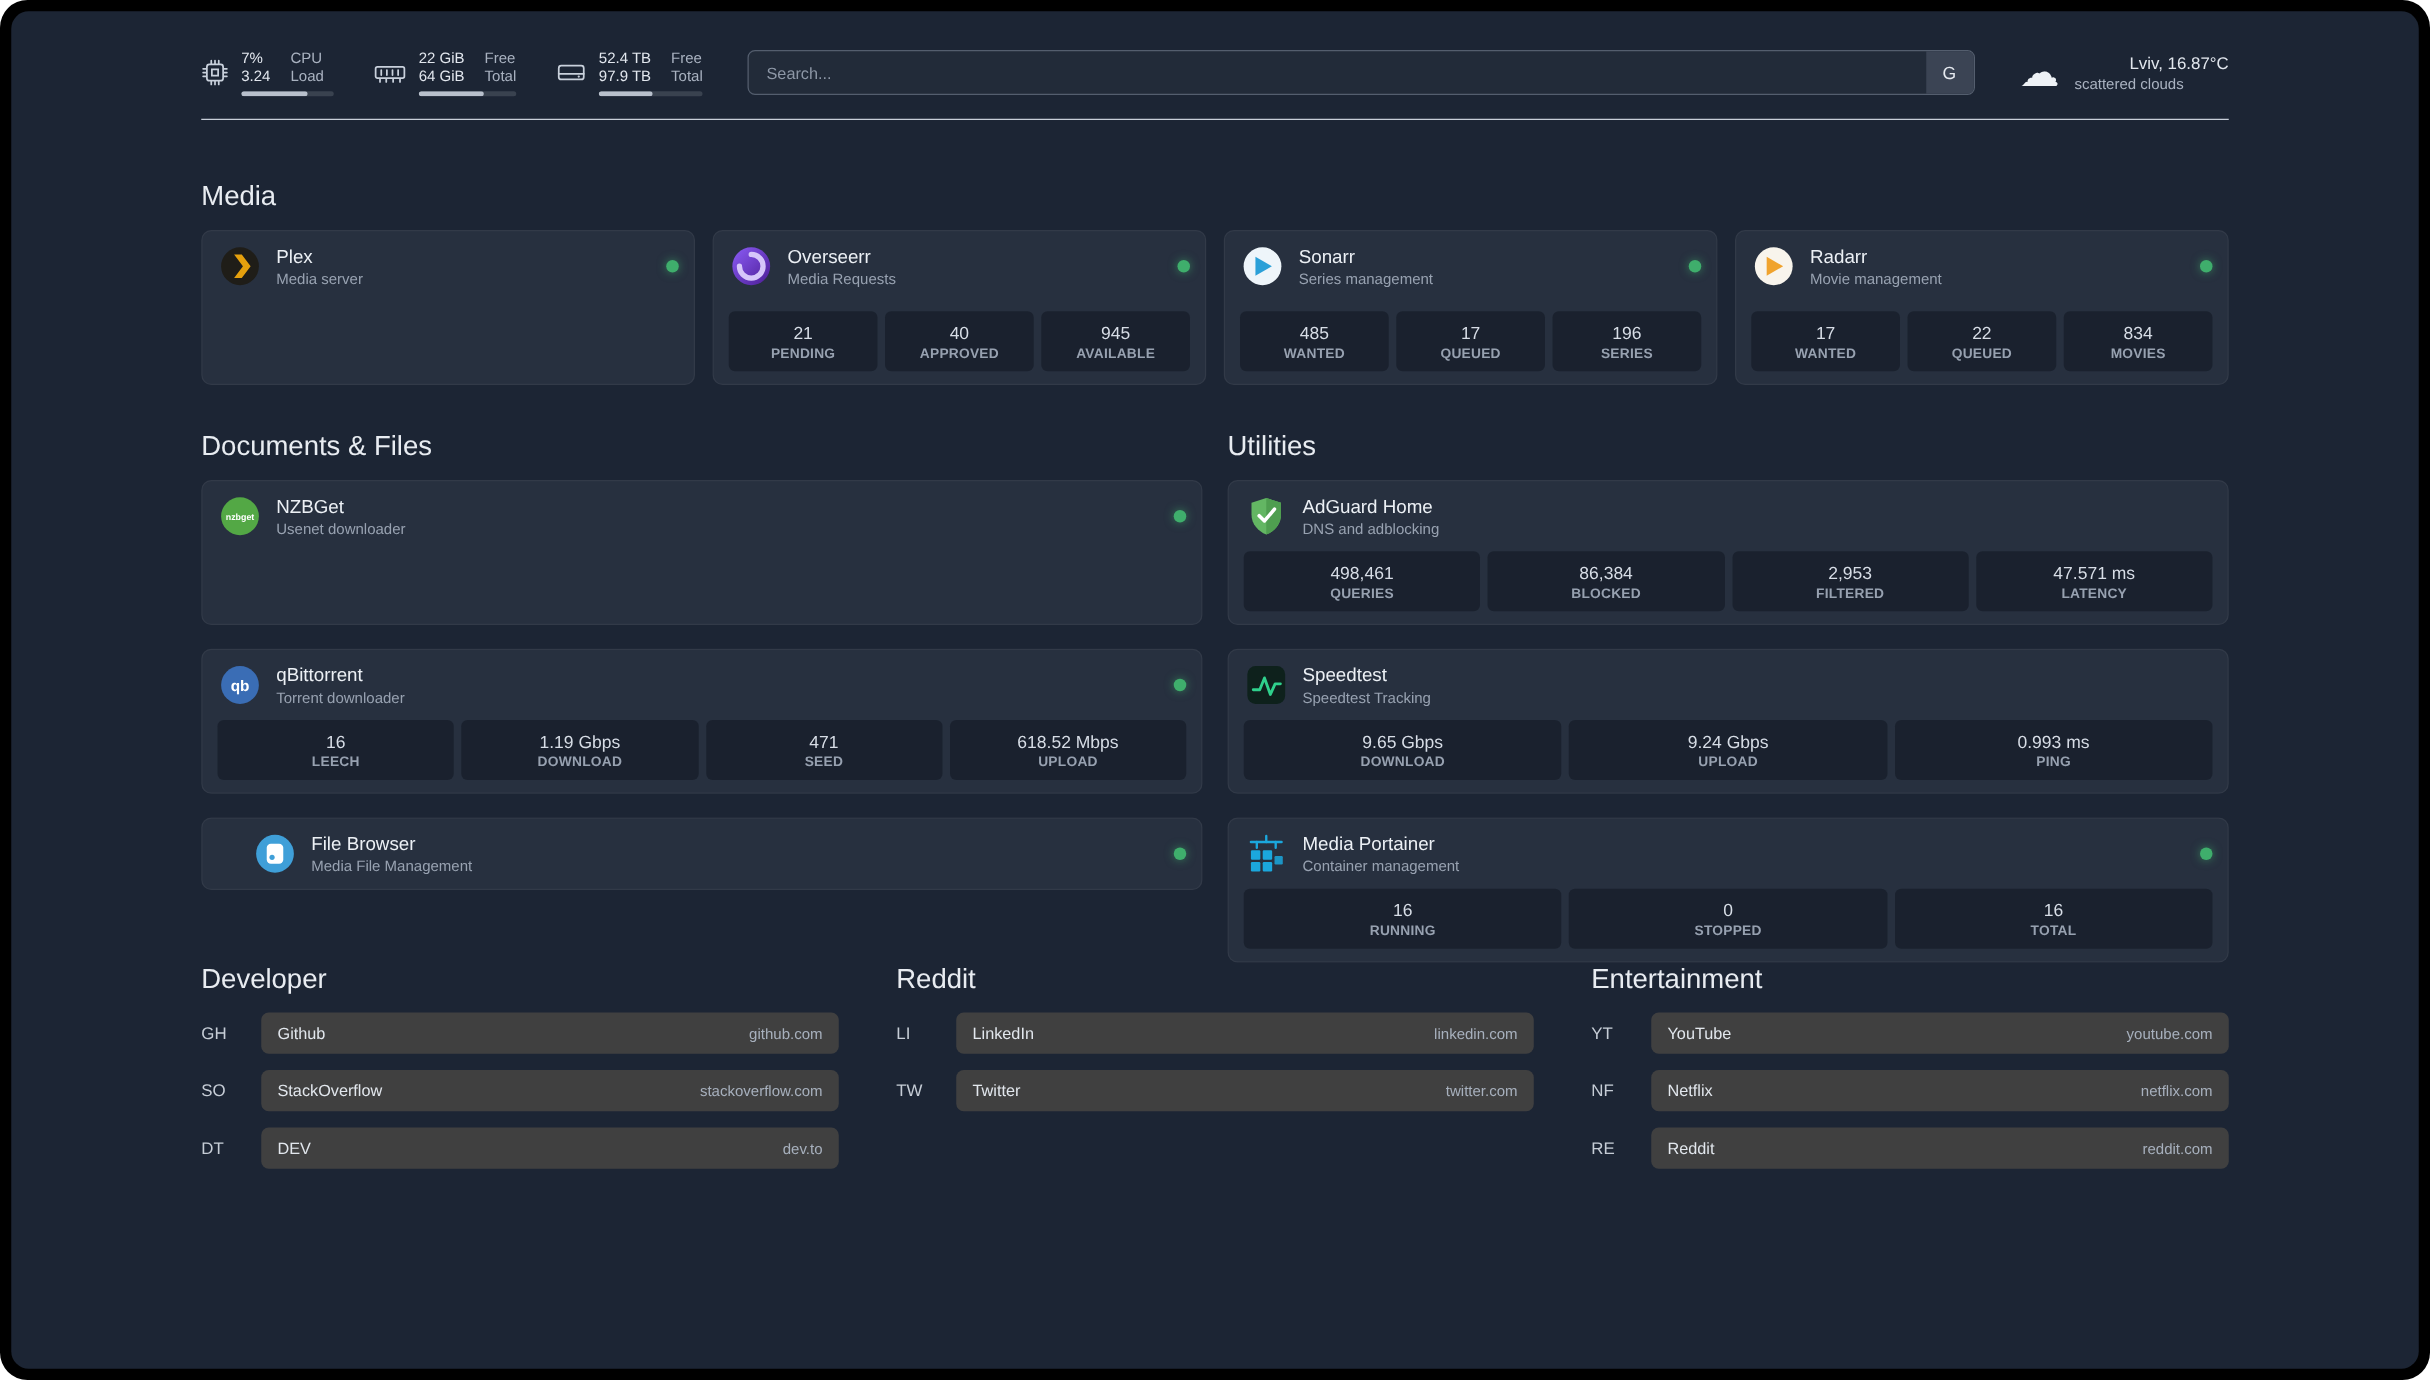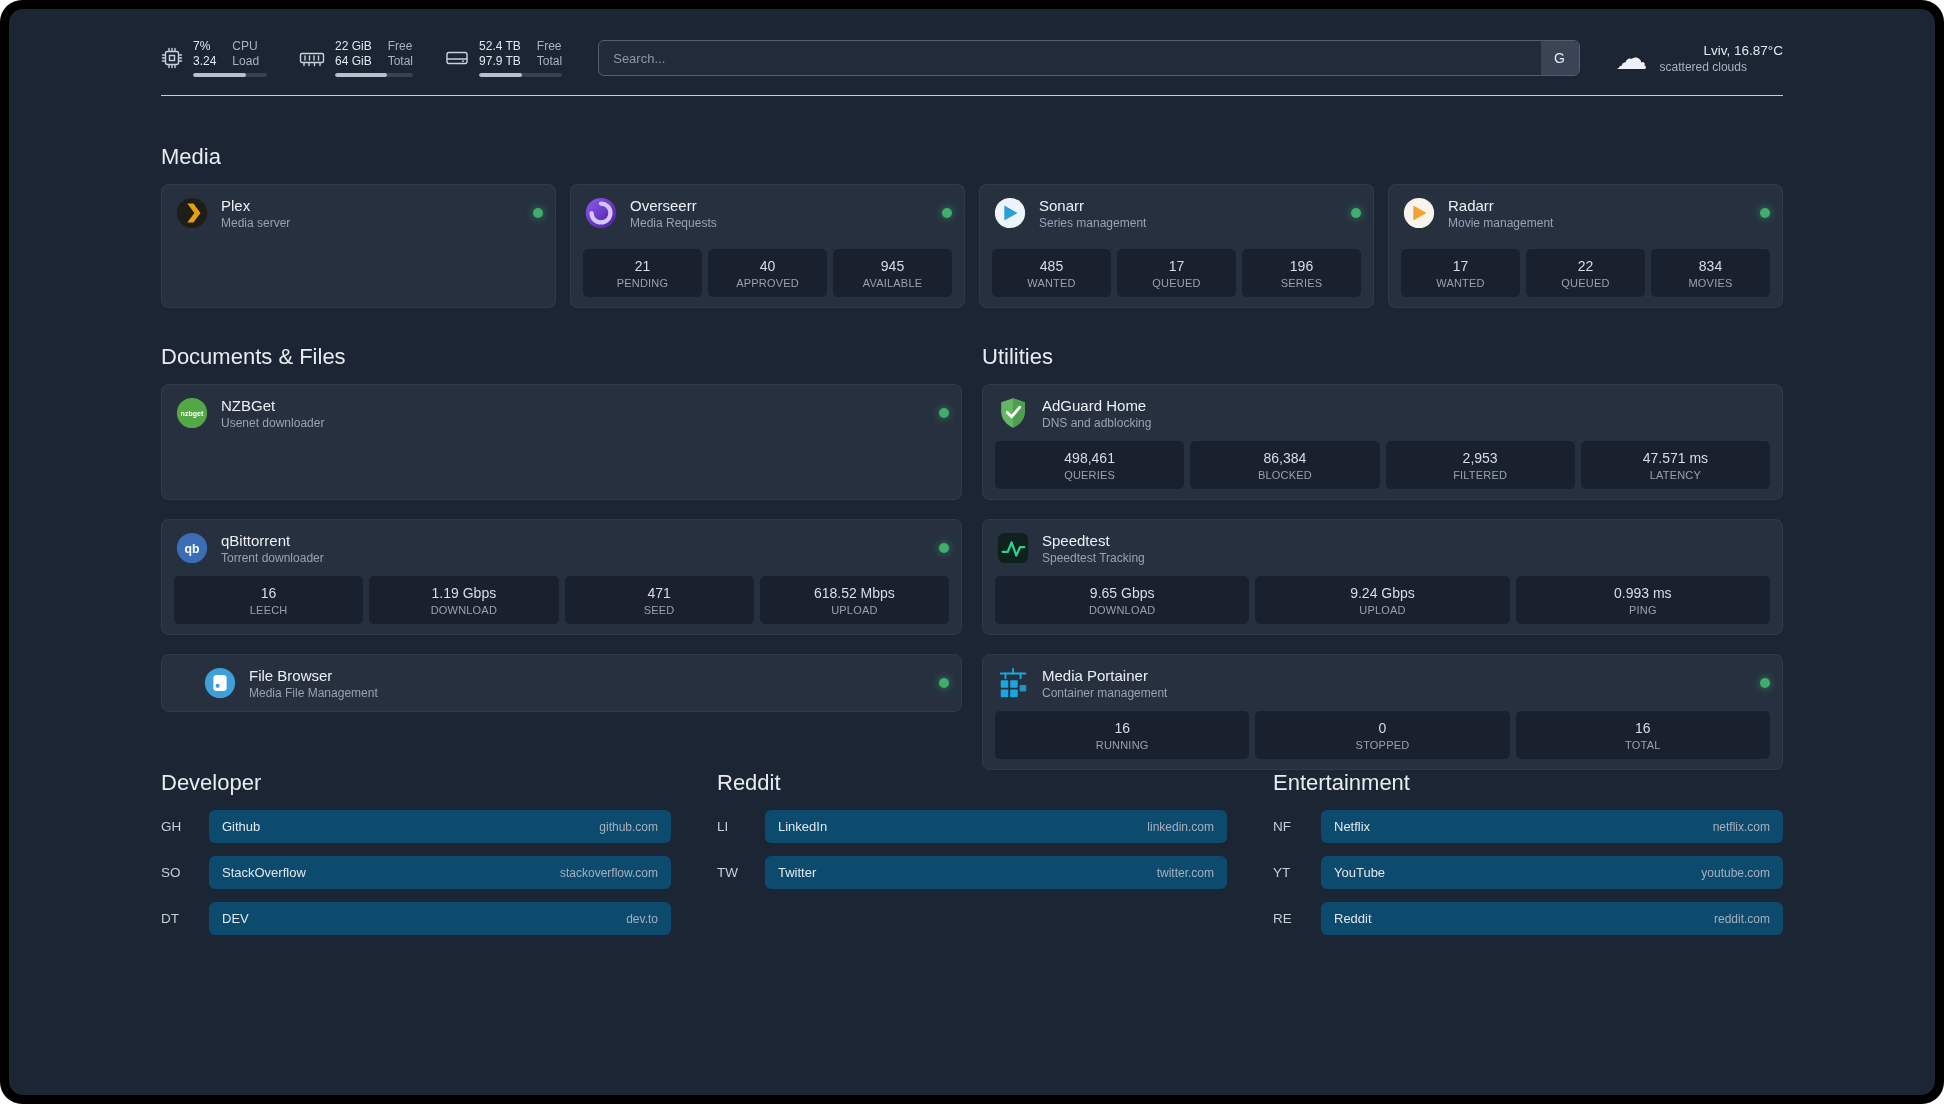--- a/index.html
+++ b/index.html
@@ -55,40 +55,40 @@
   .icon { width:36px; height:36px; border-radius:50%; display:grid; place-items:center; flex:none; }
   .titles { display:flex; flex-direction:column; gap:2px; min-width:0; }
   .svc-name { font-size:15px; color:#ecf0f5; font-weight:500; white-space:nowrap; }
   .svc-sub { font-size:12px; color:#98a2b1; white-space:nowrap; }
   .dot { width:10px; height:10px; border-radius:50%; background:#3fae6c; margin-left:auto; flex:none;
          box-shadow:0 0 8px rgba(63,174,108,.65); }
 
   .stats { display:flex; gap:6px; }
   .tile { flex:1; background:rgba(10,15,23,.42); border-radius:5px; text-align:center; padding:9px 0 8px; min-width:0; }
   .tile .val { font-size:14px; color:#d7dde6; white-space:nowrap; }
-  .tile .lab { font-size:11px; font-weight:normal; color:#97a1b0; margin-top:3px; letter-spacing:.2px; white-space:nowrap; }
+  .tile .lab { font-size:11px; font-weight:bold; color:#97a1b0; margin-top:3px; letter-spacing:.2px; white-space:nowrap; }
 
   
   .player { display:flex; flex-direction:column; gap:6px; }
   .track-row { display:flex; align-items:center; justify-content:space-between; }
   .track { font-size:13px; color:#d2d8e0; }
   .gear { font-size:15px; color:#98a2b0; cursor:pointer; }
   .bar-row { display:flex; align-items:center; gap:10px; }
   .pbar { flex:1; position:relative; height:20px; background:#161e29; border-radius:4px; overflow:hidden; }
   .pfill { position:absolute; left:0; top:0; height:100%; background:#333c4a; }
   .pause { position:absolute; left:4px; top:3px; height:14px; width:26px; background:#39414e; border:none;
            border-radius:3px; display:flex; align-items:center; justify-content:center; gap:3px; cursor:pointer; z-index:2; }
   .pause span { display:block; width:2.5px; height:8px; background:#cdd4de; }
   .ptime { font-size:12px; color:#c6cdd7; white-space:nowrap; }
 
   
   .bookmarks { display:grid; grid-template-columns:repeat(3,1fr); column-gap:46px; }
   .bm-row { display:flex; align-items:center; margin-bottom:13px; }
   .bm-abbr { width:48px; flex:none; font-size:13.5px; color:#c6cdd6; }
-  .bm-pill { flex:1; display:flex; align-items:center; justify-content:space-between; background:#0c4a6e;
+  .bm-pill { flex:1; display:flex; align-items:center; justify-content:space-between; background:#404040;
              border-radius:6px; padding:9px 13px; text-decoration:none; cursor:pointer; min-width:0; }
   .bm-name { font-size:13px; color:#e2e7ed; }
   .bm-domain { font-size:12px; color:#a7b0bd; }
 
   svg text { font-family:"Liberation Sans", sans-serif; }
 </style>
 </head>
 <body>
 
 <div class="bezel">
@@ -538,34 +538,34 @@
         <a class="bm-pill">
           <span class="bm-name">Twitter</span>
           <span class="bm-domain">twitter.com</span>
         </a>
       </div>
     </div>
 
     <div>
       <h2 class="section-title">Entertainment</h2>
       <div class="bm-row">
+        <span class="bm-abbr">YT</span>
+        <a class="bm-pill">
+          <span class="bm-name">YouTube</span>
+          <span class="bm-domain">youtube.com</span>
+        </a>
+      </div>
+      <div class="bm-row">
         <span class="bm-abbr">NF</span>
         <a class="bm-pill">
           <span class="bm-name">Netflix</span>
           <span class="bm-domain">netflix.com</span>
         </a>
       </div>
       <div class="bm-row">
-        <span class="bm-abbr">YT</span>
-        <a class="bm-pill">
-          <span class="bm-name">YouTube</span>
-          <span class="bm-domain">youtube.com</span>
-        </a>
-      </div>
-      <div class="bm-row">
         <span class="bm-abbr">RE</span>
         <a class="bm-pill">
           <span class="bm-name">Reddit</span>
           <span class="bm-domain">reddit.com</span>
         </a>
       </div>
     </div>
 
   </div>
 

